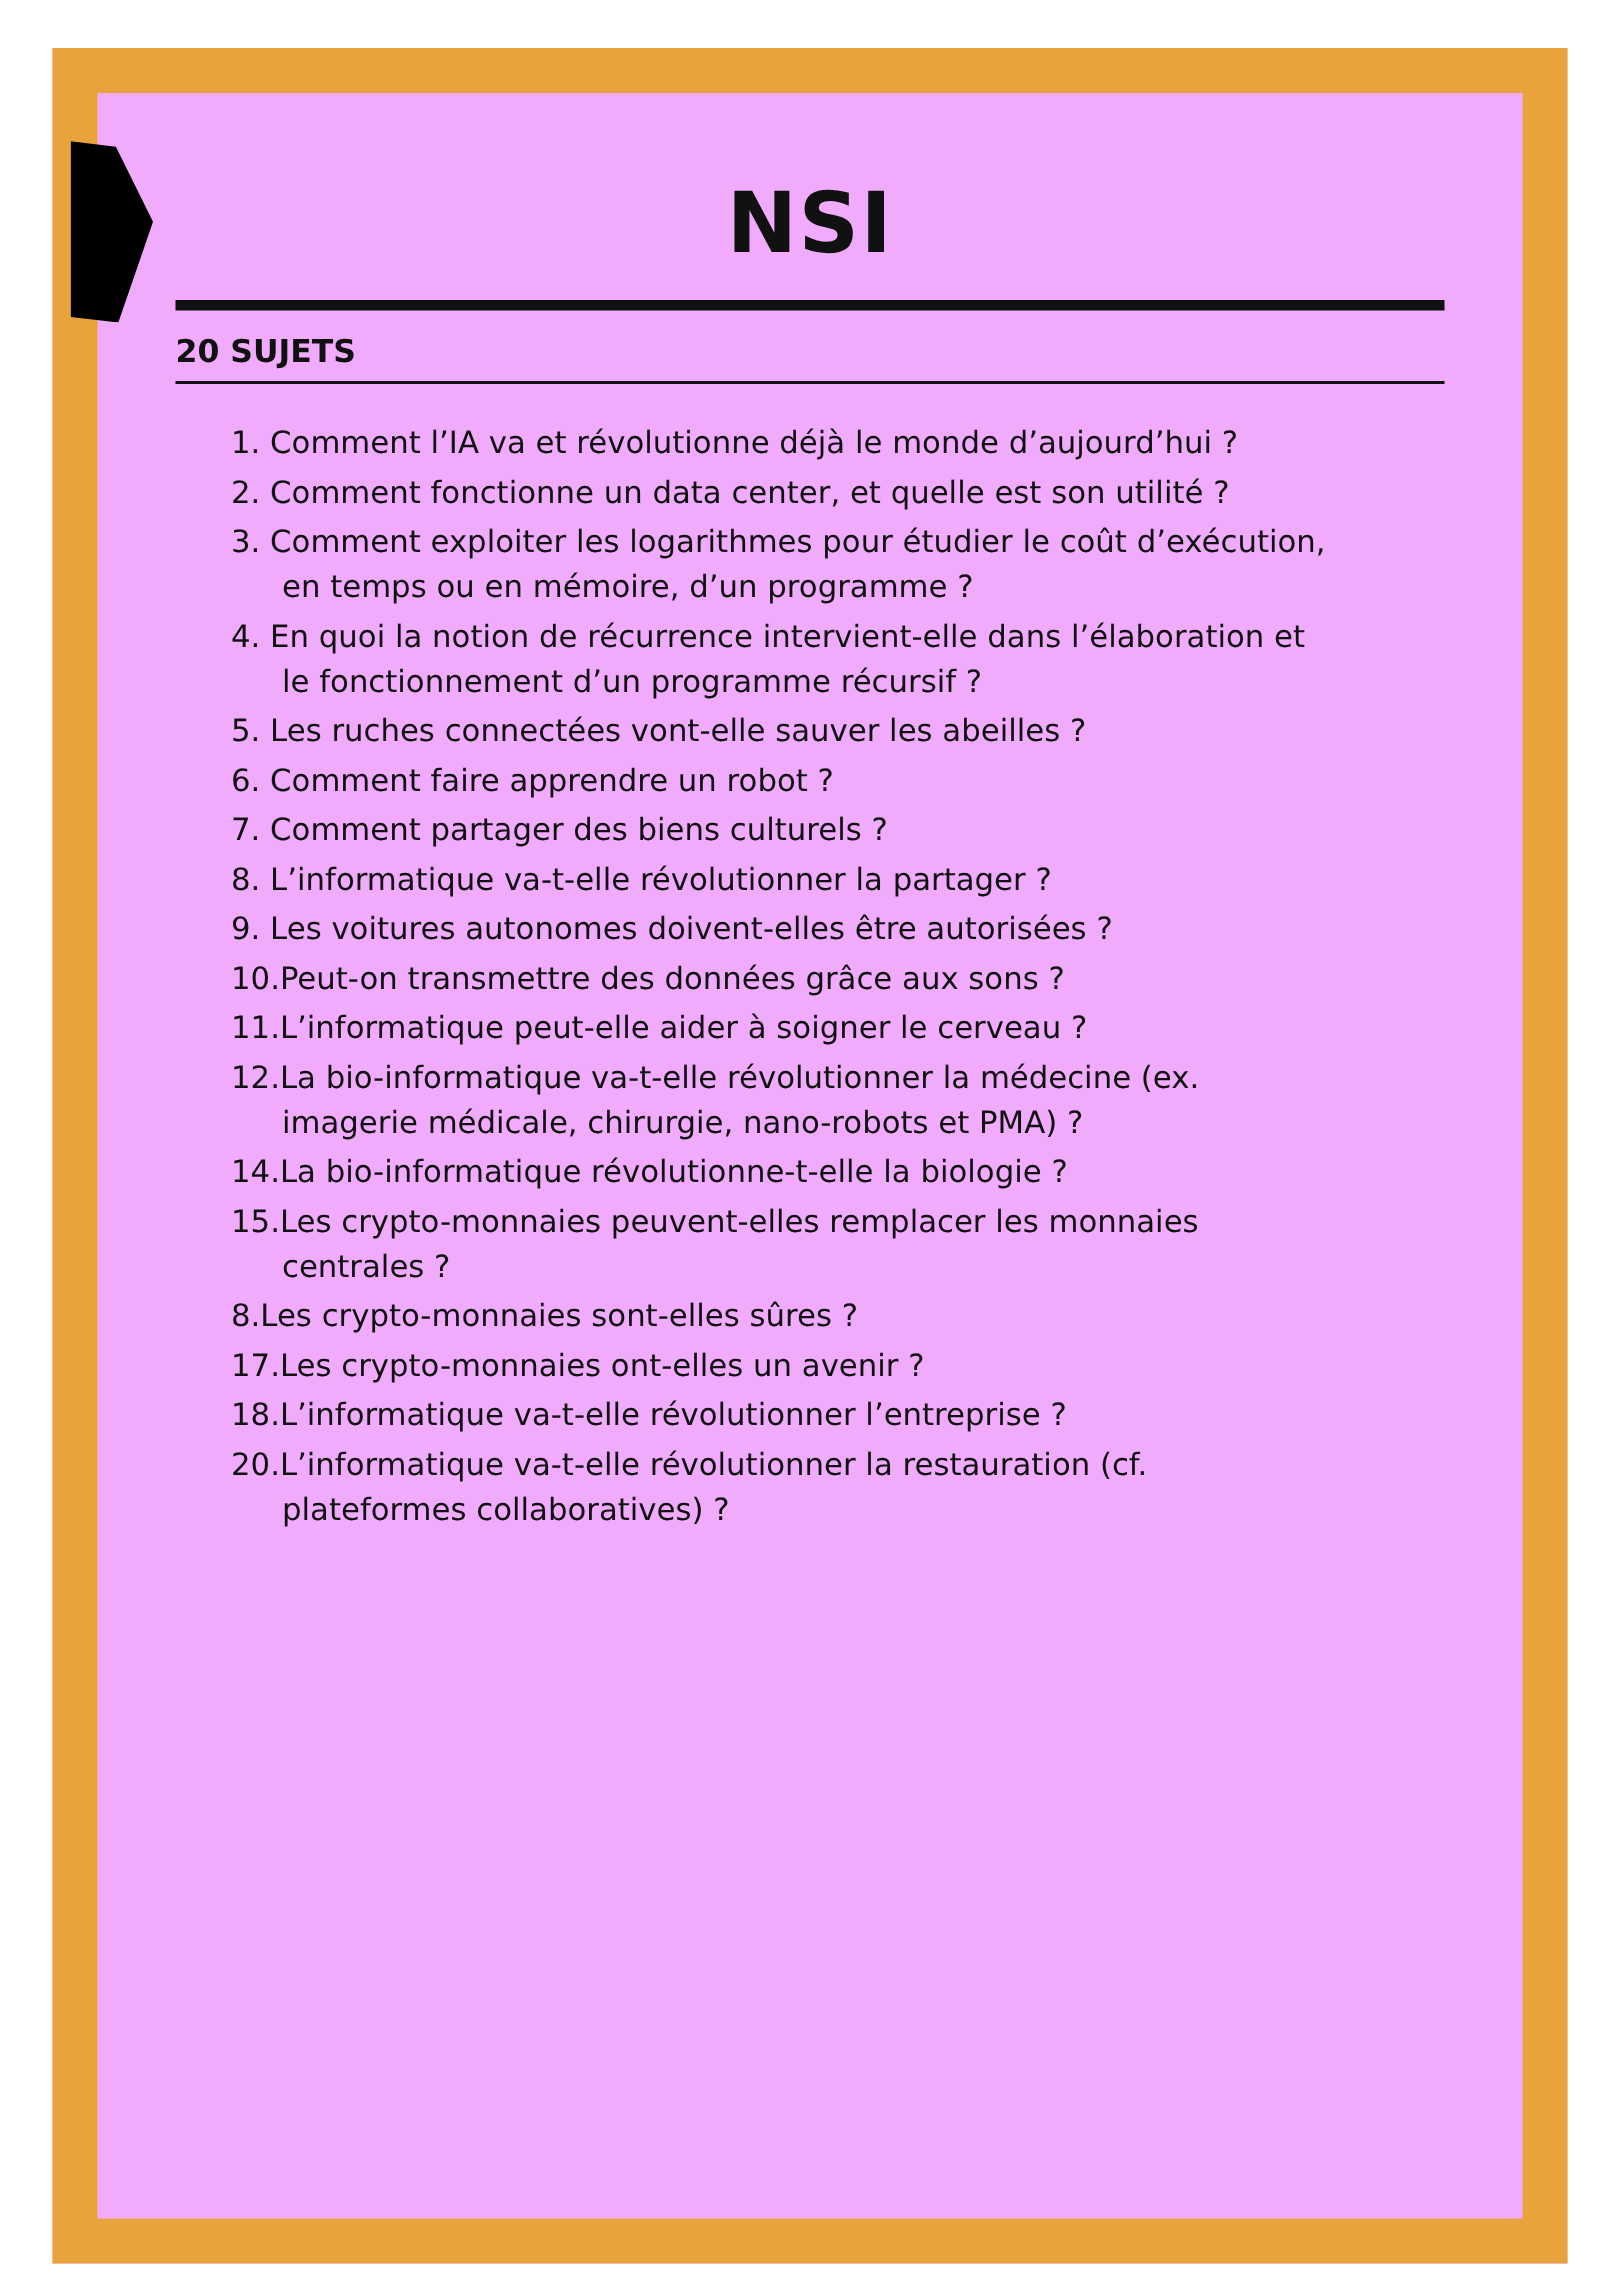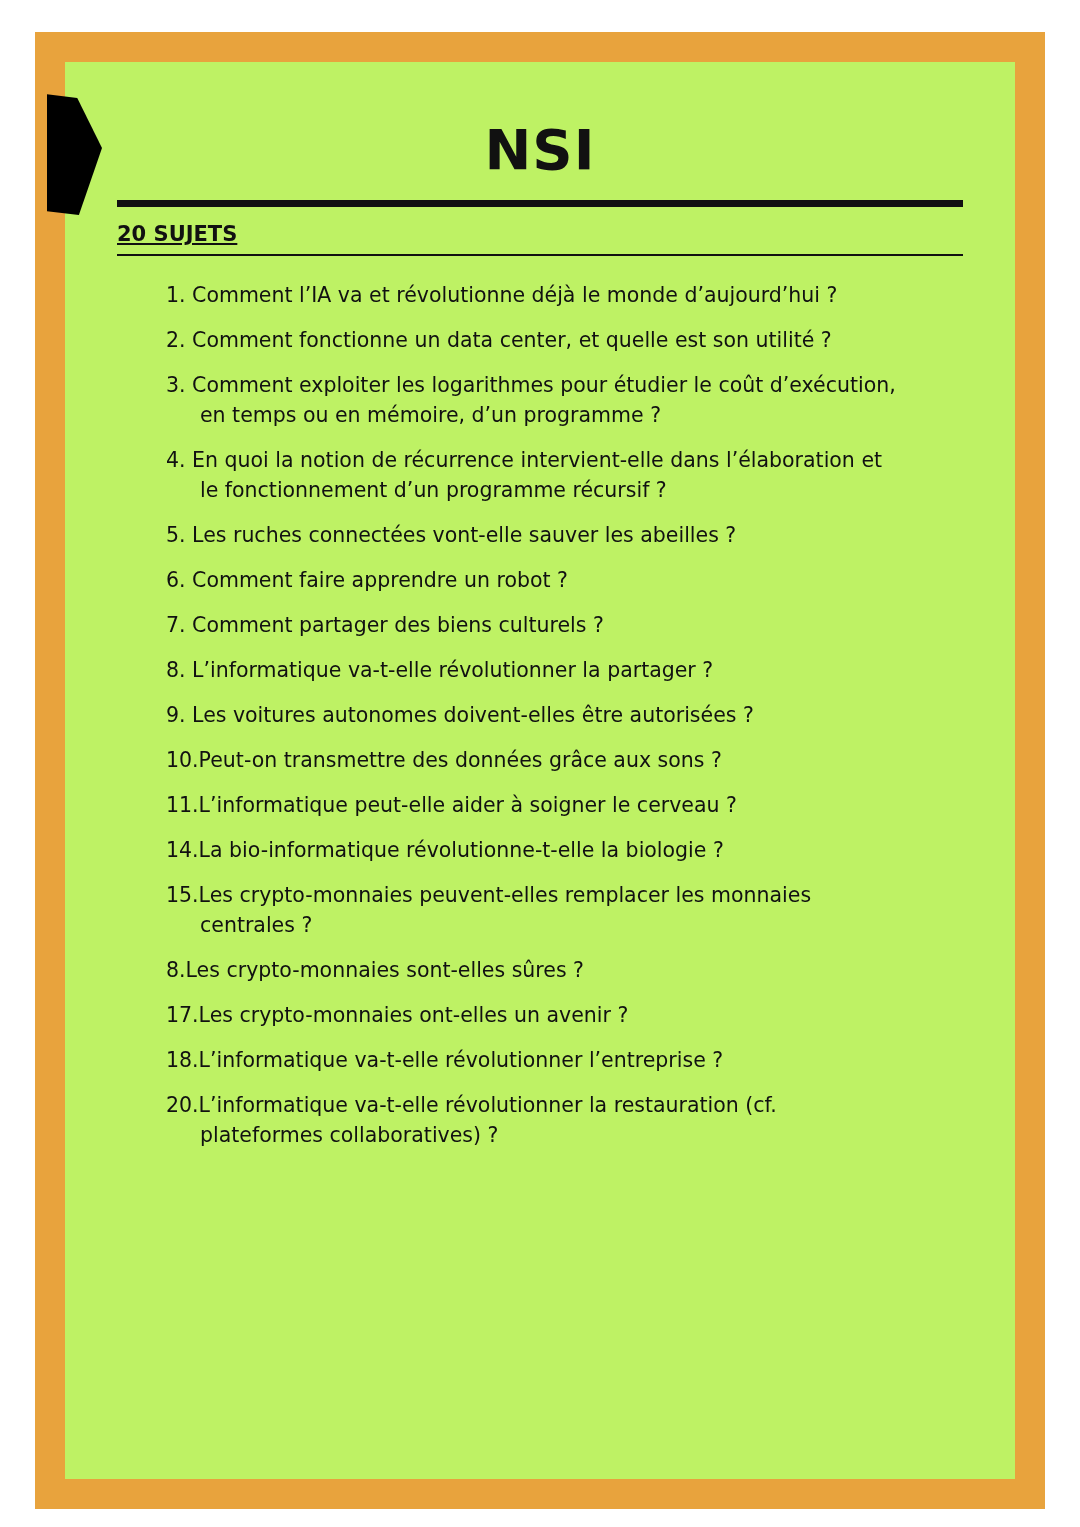--- a/index.html
+++ b/index.html
@@ -19,21 +19,21 @@
     overflow: hidden;
   }
 
   .frame {
     position: absolute;
     left: 35px;
     top: 32px;
     right: 35px;
     bottom: 18px;
     border: 30px solid var(--gold);
-    background: #bef264;
+    background: #f0abfc;
   }
 
   .bookmark {
     position: absolute;
     left: 47px;
     top: 93px;
     width: 55px;
     height: 122px;
     background: #000000;
     clip-path: polygon(0 1%, 55% 4%, 100% 45%, 58% 100%, 0 97%);
@@ -60,39 +60,38 @@
     background: var(--ink);
     margin: 0;
   }
 
   .section-heading {
     margin-top: 16px;
     font-size: 21px;
     font-weight: 700;
     line-height: 1.1;
     color: var(--ink);
-    text-decoration: underline;
   }
 
   .rule-thin {
     height: 2px;
     background: var(--ink);
     margin-top: 8px;
   }
 
   .subject-list {
     list-style: none;
     margin: 24px 0 0 34px;
     padding: 0;
     font-size: 20.5px;
     line-height: 30px;
   }
 
   .subject-list li {
-    margin: 15px;
+    margin: 3px;
     padding-left: 34px;
     text-indent: -34px;
     white-space: pre-wrap;
   }
 </style>
 </head>
 <body>
 
 <div class="page">
   <div class="bookmark"></div>
@@ -109,20 +108,22 @@
 en temps ou en mémoire, d’un programme ?</span></li>
           <li><span>4. </span><span>En quoi la notion de récurrence intervient-elle dans l’élaboration et
 le fonctionnement d’un programme récursif ?</span></li>
           <li><span>5. </span><span>Les ruches connectées vont-elle sauver les abeilles ?</span></li>
           <li><span>6. </span><span>Comment faire apprendre un robot ?</span></li>
           <li><span>7. </span><span>Comment partager des biens culturels ?</span></li>
           <li><span>8. </span><span>L’informatique va-t-elle révolutionner la partager ?</span></li>
           <li><span>9. </span><span>Les voitures autonomes doivent-elles être autorisées ?</span></li>
           <li><span>10.</span><span>Peut-on transmettre des données grâce aux sons ?</span></li>
           <li><span>11.</span><span>L’informatique peut-elle aider à soigner le cerveau ?</span></li>
+          <li><span>12.</span><span>La bio-informatique va-t-elle révolutionner la médecine (ex.
+imagerie médicale, chirurgie, nano-robots et PMA) ?</span></li>
           <li><span>14.</span><span>La bio-informatique révolutionne-t-elle la biologie ?</span></li>
           <li><span>15.</span><span>Les crypto-monnaies peuvent-elles remplacer les monnaies
 centrales ?</span></li>
           <li><span>8.</span><span>Les crypto-monnaies sont-elles sûres ?</span></li>
           <li><span>17.</span><span>Les crypto-monnaies ont-elles un avenir ?</span></li>
           <li><span>18.</span><span>L’informatique va-t-elle révolutionner l’entreprise ?</span></li>
           <li><span>20.</span><span>L’informatique va-t-elle révolutionner la restauration (cf.
 plateformes collaboratives) ?</span></li>
         </ol>
     </div>

